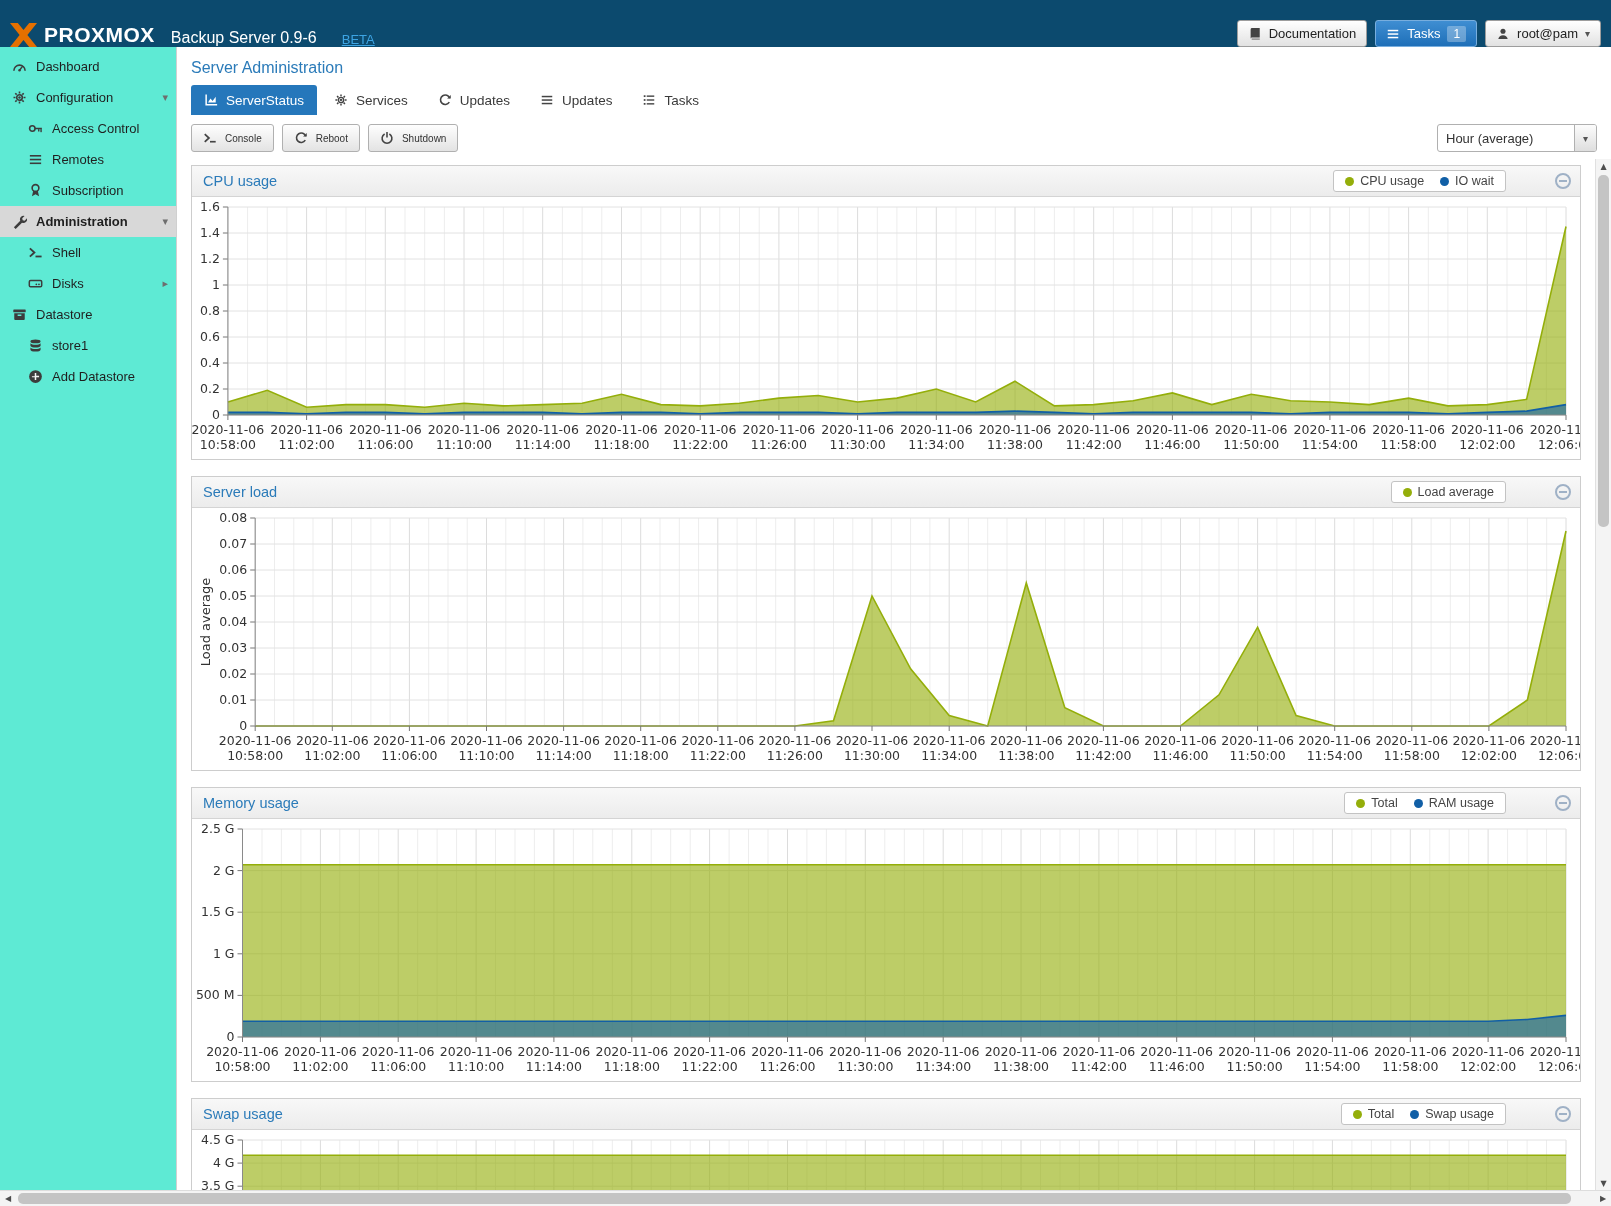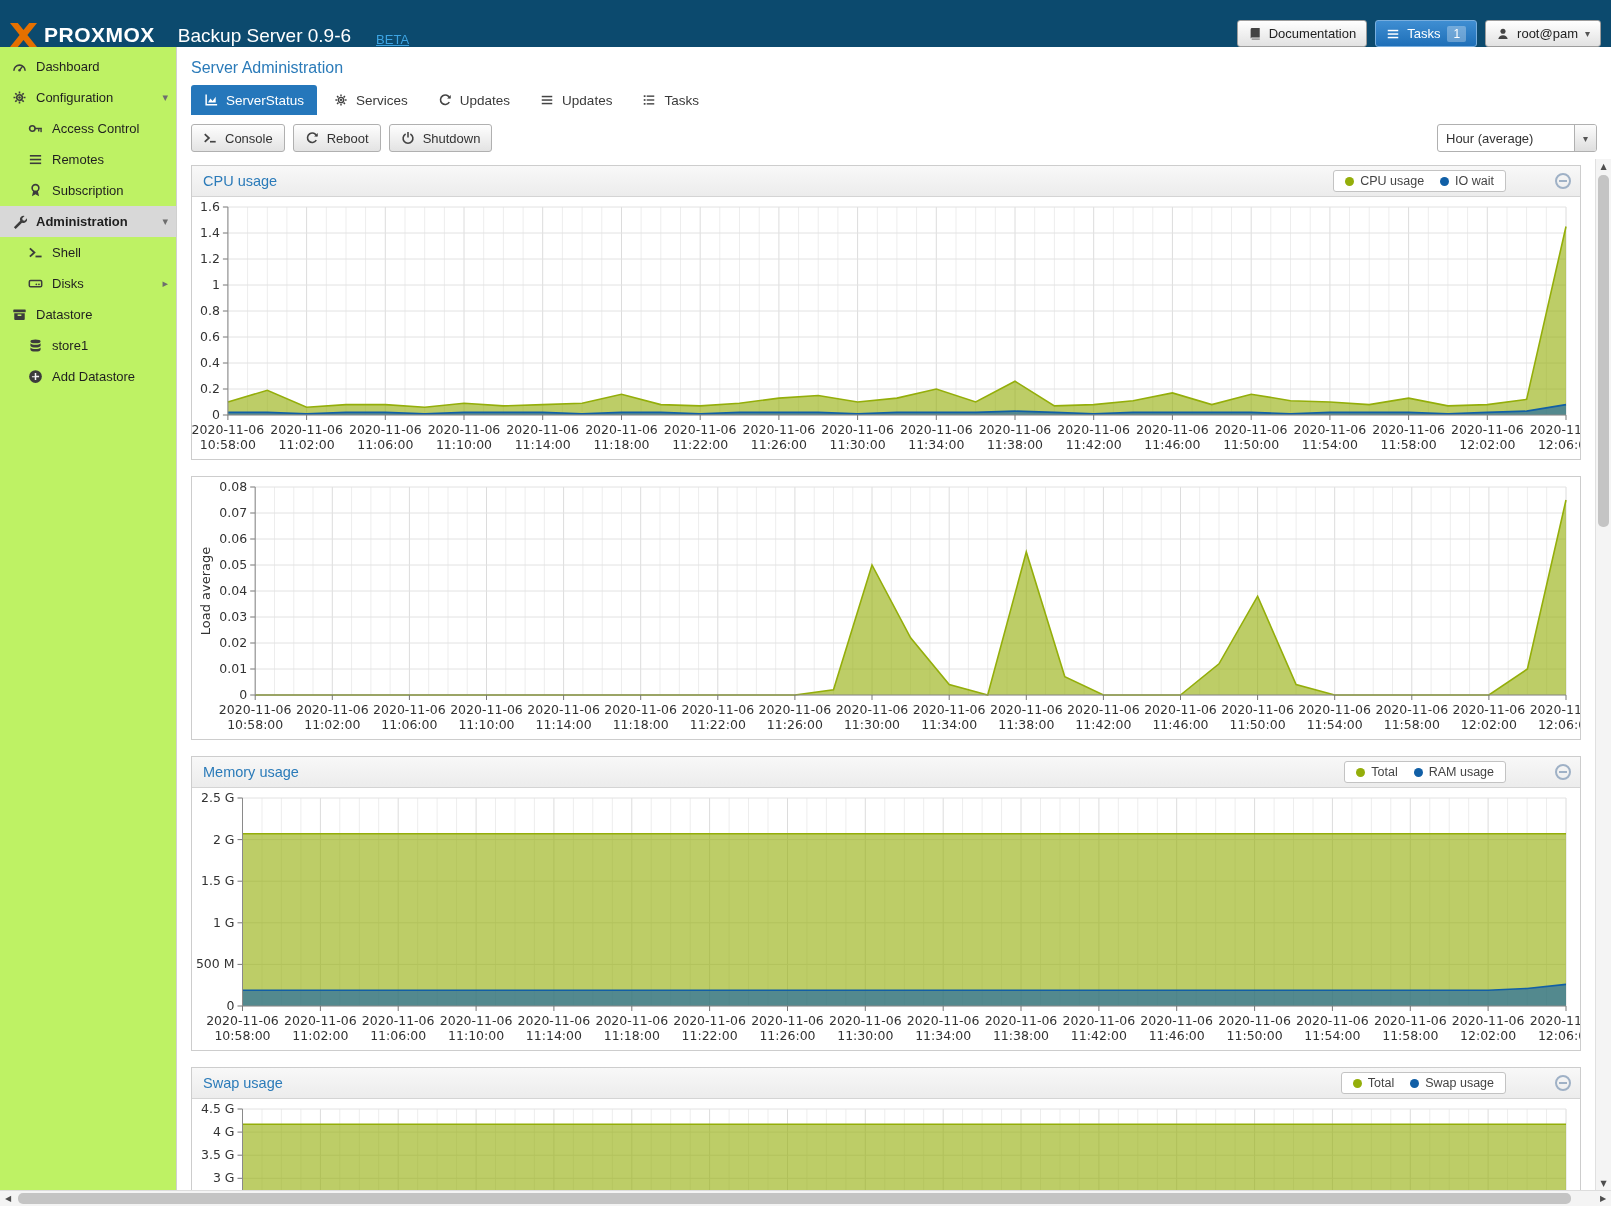--- a/index.html
+++ b/index.html
@@ -4,37 +4,37 @@
 <style>
   * { box-sizing: border-box; margin: 0; padding: 0; }
   html,body { width:1611px; height:1206px; overflow:hidden; }
   body { font-family:"Liberation Sans", sans-serif; background:#fff; font-size:13px; color:#222; }
 
   
   .topbar { height:47px; background:#0c4a6e; display:flex; align-items:flex-end; padding:0 10px; gap:8px; }
   .logo-wrap { display:flex; align-items:center; gap:7px; }
   .logo-x { width:27px; height:24px; display:block; }
   .brand { color:#fff; font-weight:bold; font-size:21px; letter-spacing:.5px; }
-  .product { color:#fff; font-size:19px; margin-left:15px; }
+  .product { color:#fff; font-size:16px; margin-left:8px; }
   .beta { color:#3da4e3; font-size:13px; text-decoration:underline; margin-left:17px; cursor:pointer; }
   .topbar .spacer { flex:1; }
   .hbtn { display:flex; align-items:center; gap:7px; height:27px; padding:0 10px; border-radius:3px;
           background:linear-gradient(#ffffff,#e2e2e2); border:1px solid #9d9d9d; color:#222;
           font-size:13px; cursor:pointer;margin-top:40px; }
   .hbtn .ico { color:#444; }
   .hbtn-blue { background:linear-gradient(#3f8ed2,#1e6fb8); border:1px solid #78aede; color:#fff; }
   .hbtn-blue .ico { color:#fff; }
   .badge { background:rgba(255,255,255,.3); border-radius:2px; padding:1px 6px; font-size:12px; color:#fff; }
   .caret { font-size:10px; color:#555; font-family:"DejaVu Sans",sans-serif; }
 
   
   .page { display:flex; height:1143px; position:relative; }
 
   
-  .sidebar { width:177px; background:#bef264; border-right:1px solid #d0d0d0; padding-top:4px; flex:none; }
+  .sidebar { width:177px; background:#5eead4; border-right:1px solid #d0d0d0; padding-top:4px; flex:none; }
   .sb-item { height:31px; display:flex; align-items:center; gap:9px; padding:0 8px 0 12px;
              font-size:13px; color:#1f1f1f; cursor:pointer; }
   .sb-item.lvl1 { padding-left:28px; }
   .sb-item.selected { background:#d8d8d8;font-weight:bold; }
   .sb-icon { width:15px; height:15px; color:#3c3c3c; flex:none; display:inline-flex; }
   .sb-label { white-space:nowrap; }
   .sb-arrow { margin-left:auto; color:#6e6e6e; font-size:11px; font-family:"DejaVu Sans",sans-serif; }
 
   
   .content { flex:1; background:#fff; position:relative; overflow:hidden; }
@@ -42,21 +42,21 @@
   .tabbar { display:flex; gap:4px; padding:0 14px; height:30px; }
   .tab { display:flex; align-items:center; gap:8px; padding:0 13px; font-size:13.5px; color:#3a3a3a;
          border-radius:3px 3px 0 0; cursor:pointer; }
   .tab .ico { color:#444; }
   .tab.active { background:#2577bb; color:#fff; }
   .tab.active .ico { color:#fff; }
 
   .toolbar { display:flex; align-items:center; gap:8px; padding:9px 14px; }
   .tbtn { display:flex; align-items:center; gap:8px; height:28px; padding:0 11px;
           background:linear-gradient(#fefefe,#e3e3e3); border:1px solid #b0b0b0; border-radius:3px;
-          font-size:13px; color:#333; cursor:pointer; }
+          font-size:10px; color:#333; cursor:pointer; }
   .tbtn .ico { color:#444; }
   .combo { margin-left:auto; display:flex; width:160px; height:28px;
            border:1px solid #b0b0b0; border-radius:3px; background:#fff; overflow:hidden; cursor:pointer; }
   .combo-text { flex:1; padding:6px 8px; font-size:13px; color:#333; white-space:nowrap; }
   .combo-btn { width:22px; border-left:1px solid #b0b0b0; background:linear-gradient(#fcfcfc,#dedede);
                display:flex; align-items:center; justify-content:center; color:#555; font-size:10px;
                font-family:"DejaVu Sans",sans-serif; }
 
   
   .panels { padding:4px 30px 0 14px; display:flex; flex-direction:column; gap:16px; }
@@ -530,20 +530,30 @@
               <line x1="1295.3" y1="218" x2="1295.3" y2="223" stroke="#777"></line>
               <text x="1295.3" y="237" text-anchor="middle" font-size="12.5" fill="#333">2020-11-06</text>
               <text x="1295.3" y="252" text-anchor="middle" font-size="12.5" fill="#333">12:02:00</text>
               <line x1="1374.0" y1="218" x2="1374.0" y2="223" stroke="#777"></line>
               <text x="1374.0" y="237" text-anchor="middle" font-size="12.5" fill="#333">2020-11-06</text>
               <text x="1374.0" y="252" text-anchor="middle" font-size="12.5" fill="#333">12:06:00</text>
             </svg>
     </div>
   </section>
         <section class="panel">
+    <div class="panel-header">
+      <span class="panel-title">Server load</span>
+      <div class="legend">
+              <span class="legend-item">
+                <span class="legend-dot" style="background: rgb(148, 174, 10);"></span>
+                <span>Load average</span>
+              </span>
+            </div>
+      <span class="tool-collapse"></span>
+    </div>
     <div class="chart-wrap">
       <svg class="chart" width="1388" height="262">
               <rect x="63.2" y="10" width="1310.8" height="208" fill="#ffffff"></rect>
               <line x1="63.2" y1="10" x2="63.2" y2="218" stroke="#dcdcdc"></line>
               <line x1="82.5" y1="10" x2="82.5" y2="218" stroke="#ededed"></line>
               <line x1="101.8" y1="10" x2="101.8" y2="218" stroke="#ededed"></line>
               <line x1="121.0" y1="10" x2="121.0" y2="218" stroke="#ededed"></line>
               <line x1="140.3" y1="10" x2="140.3" y2="218" stroke="#dcdcdc"></line>
               <line x1="159.6" y1="10" x2="159.6" y2="218" stroke="#ededed"></line>
               <line x1="178.9" y1="10" x2="178.9" y2="218" stroke="#ededed"></line>

